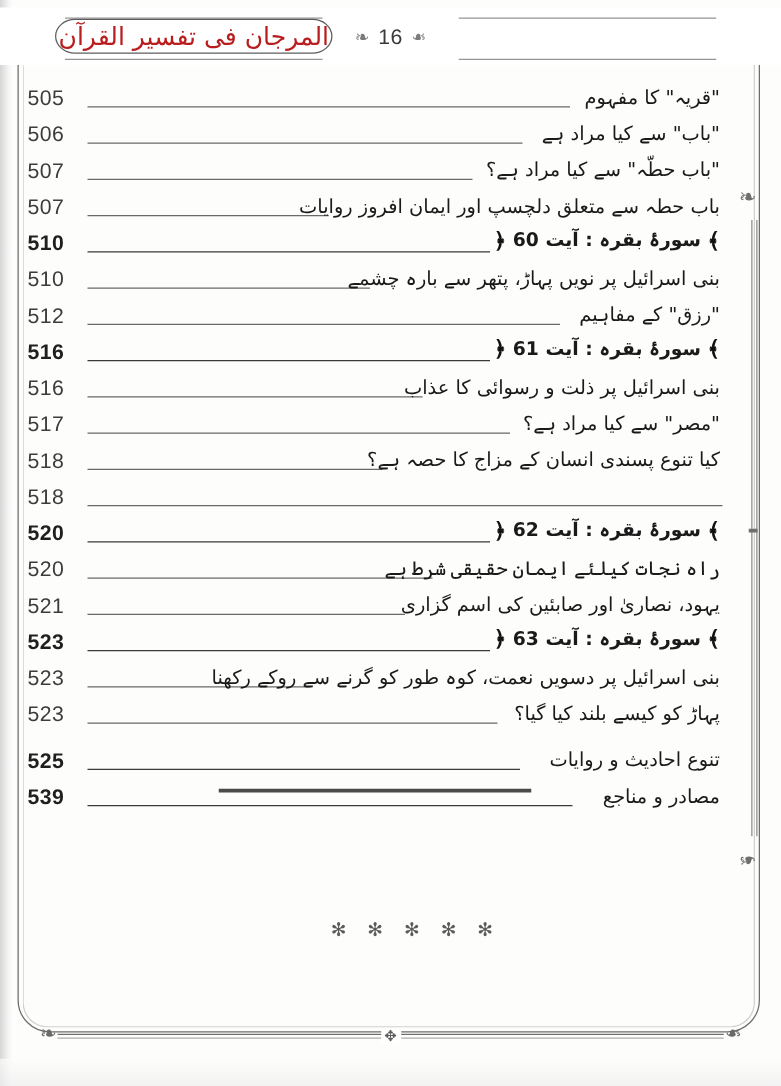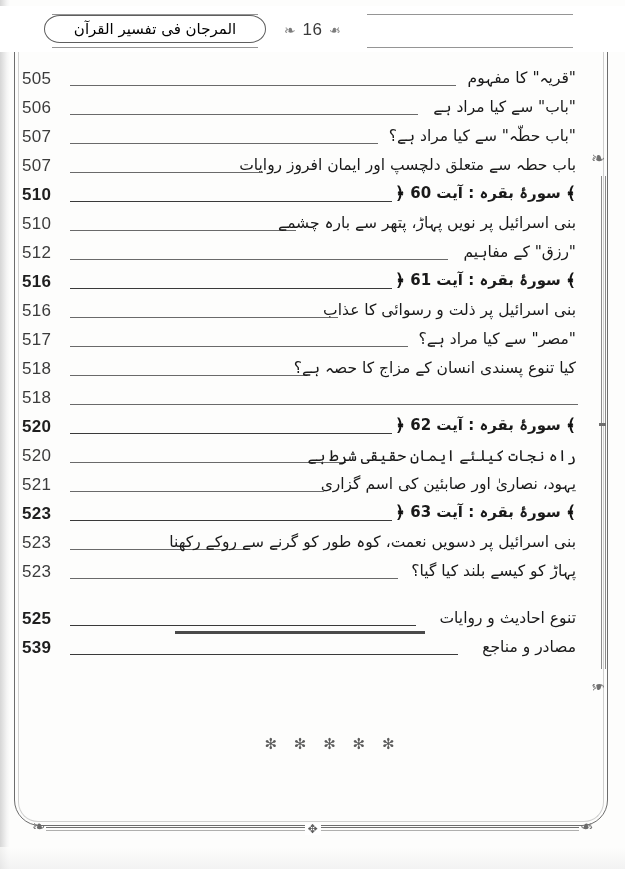--- a/index.html
+++ b/index.html
@@ -80,22 +80,22 @@
     box-sizing: border-box;
     background: #ffffff;
     display: flex;
     align-items: center;
     justify-content: center;
   }
   .hdr-plate-left  { left: 44px;  width: 222px; }
   .hdr-plate-right { right: 44px; width: 222px; }
   .hdr-title {
     font-family: "DejaVu Sans", "Liberation Sans", sans-serif;
-    font-size: 15px;
-    color: #000000;
+    font-size: 20px;
+    color: #b91c1c;
     direction: rtl;
     white-space: nowrap;
     letter-spacing: -0.4px;
   }
   .hdr-rule {
     position: absolute;
     height: 0;
     border-top: 1px solid #7a7a7a;
     opacity: .8;
   }
@@ -171,21 +171,21 @@
     top: 62px;
     width: 556px;
     z-index: 5;
   }
   .toc-row {
     position: relative;
     display: flex;
     align-items: flex-end;
     height: 29px;
   }
-  .toc-row.gap-before { margin-top: 18px; }
+  .toc-row.gap-before { margin-top: 8px; }
 
   .row-num {
     flex: 0 0 auto;
     width: 48px;
     font-family: "Liberation Sans", sans-serif;
     font-size: 17px;
     color: #3c3c3c;
     line-height: 1;
     padding-bottom: 4px;
     letter-spacing: .3px;

